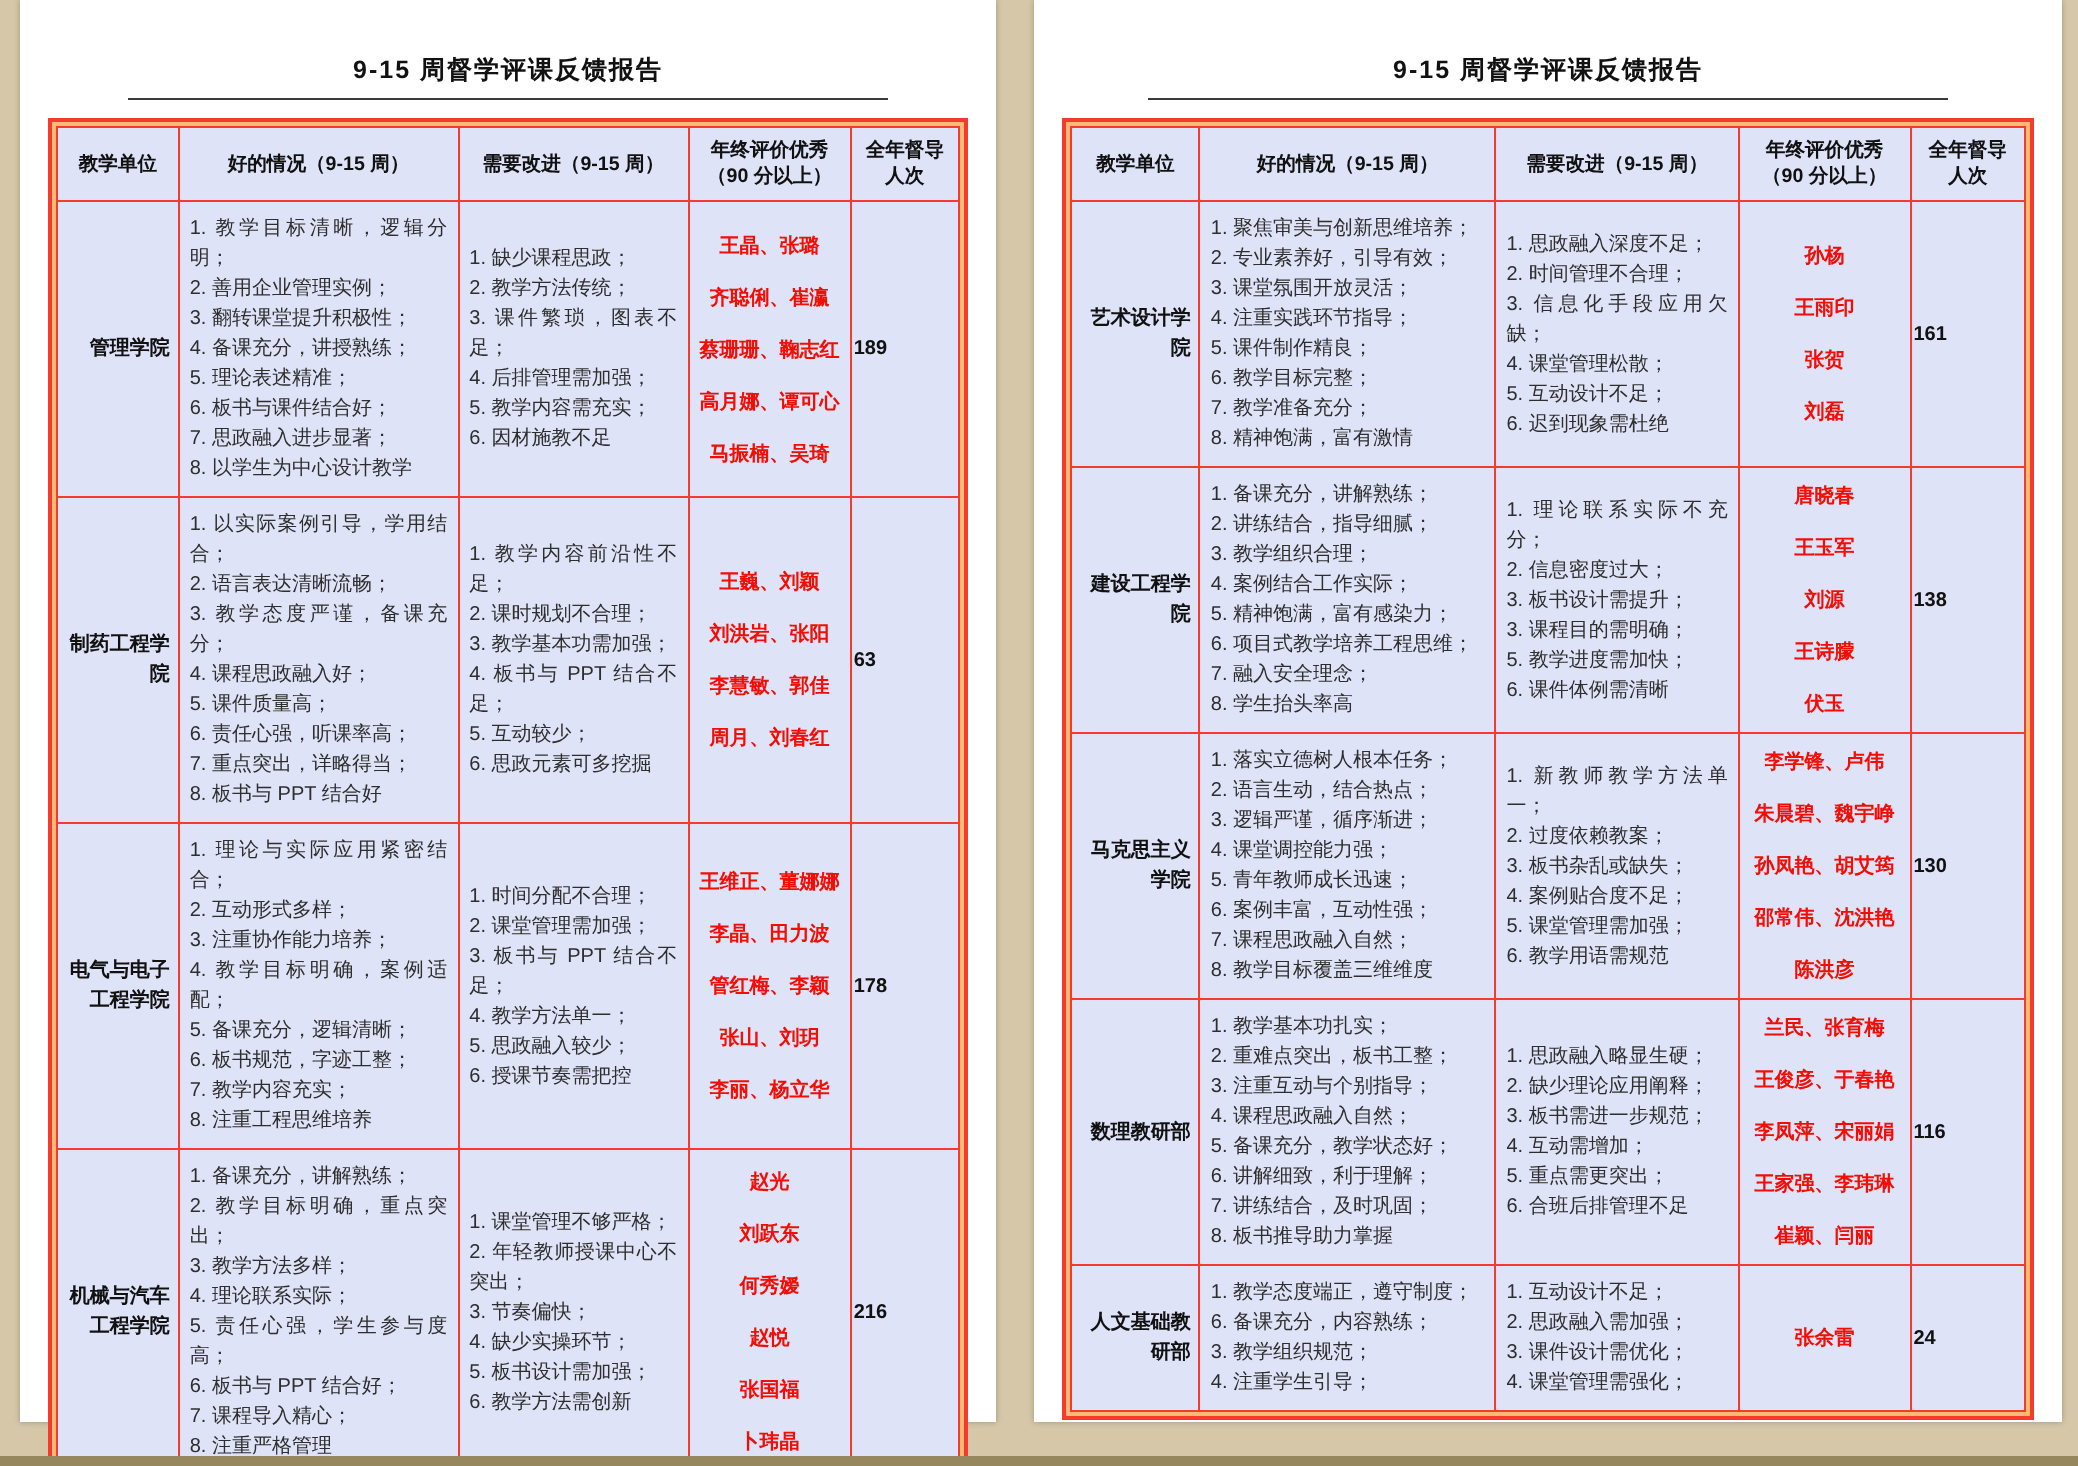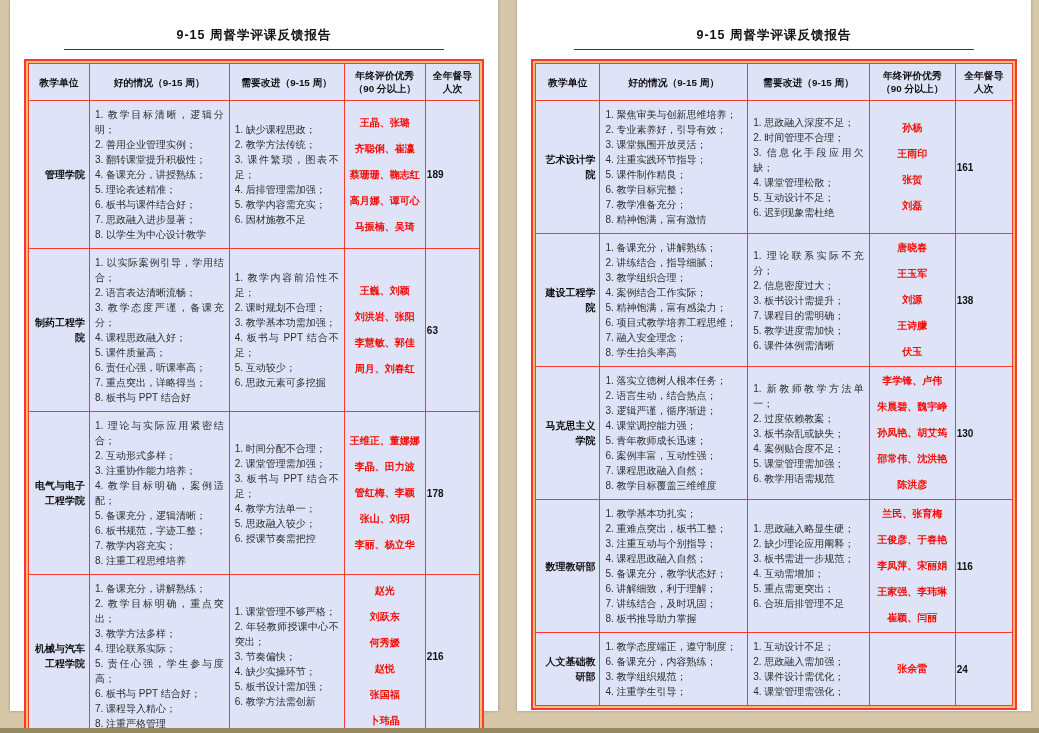--- a/index.html
+++ b/index.html
@@ -296,21 +296,21 @@
               <div class="list-item">4. 案例结合工作实际；</div>
               <div class="list-item">5. 精神饱满，富有感染力；</div>
               <div class="list-item">6. 项目式教学培养工程思维；</div>
               <div class="list-item">7. 融入安全理念；</div>
               <div class="list-item">8. 学生抬头率高</div>
             </td>
             <td class="cell-list">
               <div class="list-item">1. 理论联系实际不充分；</div>
               <div class="list-item">2. 信息密度过大；</div>
               <div class="list-item">3. 板书设计需提升；</div>
-              <div class="list-item">7. 课程目的需明确；</div>
+              <div class="list-item">3. 课程目的需明确；</div>
               <div class="list-item">5. 教学进度需加快；</div>
               <div class="list-item">6. 课件体例需清晰</div>
             </td>
             <td class="cell-excellent">
               <div class="names-wrap">
                 <div class="excellent-name">唐晓春</div>
                 <div class="excellent-name">王玉军</div>
                 <div class="excellent-name">刘源</div>
                 <div class="excellent-name">王诗朦</div>
                 <div class="excellent-name">伏玉</div>

